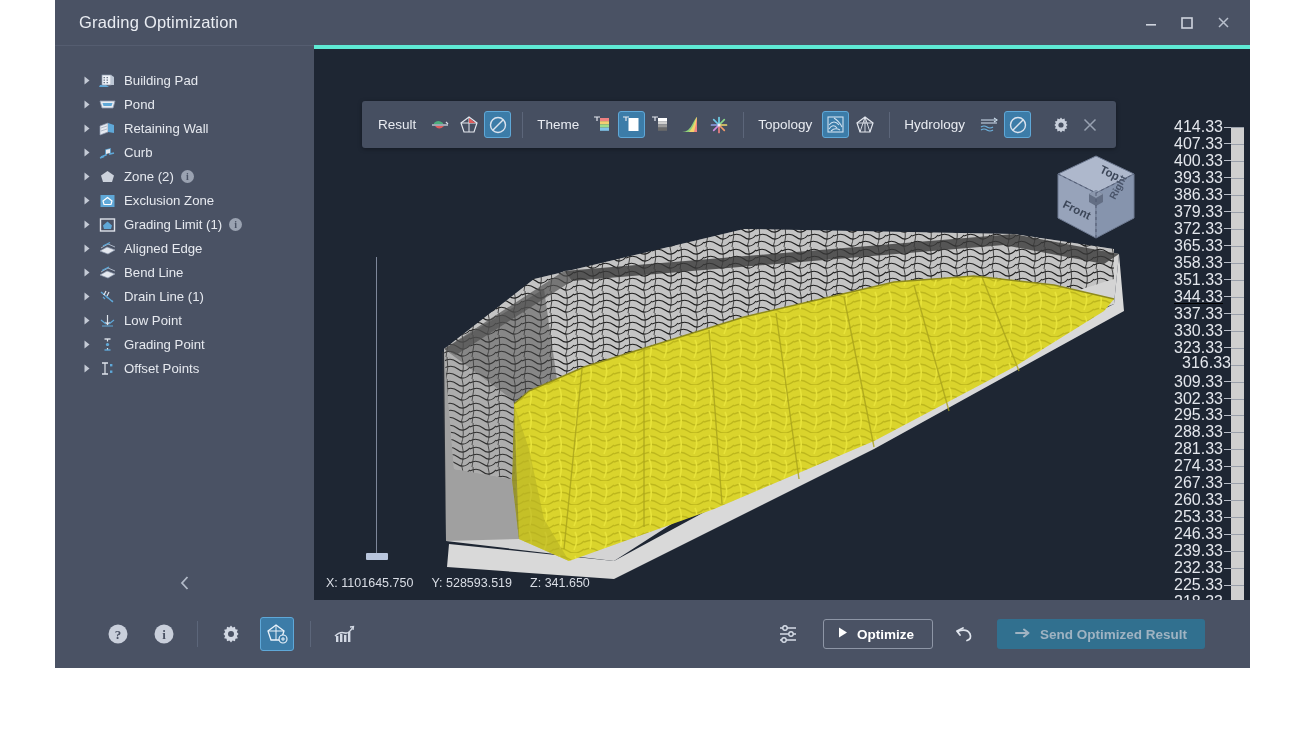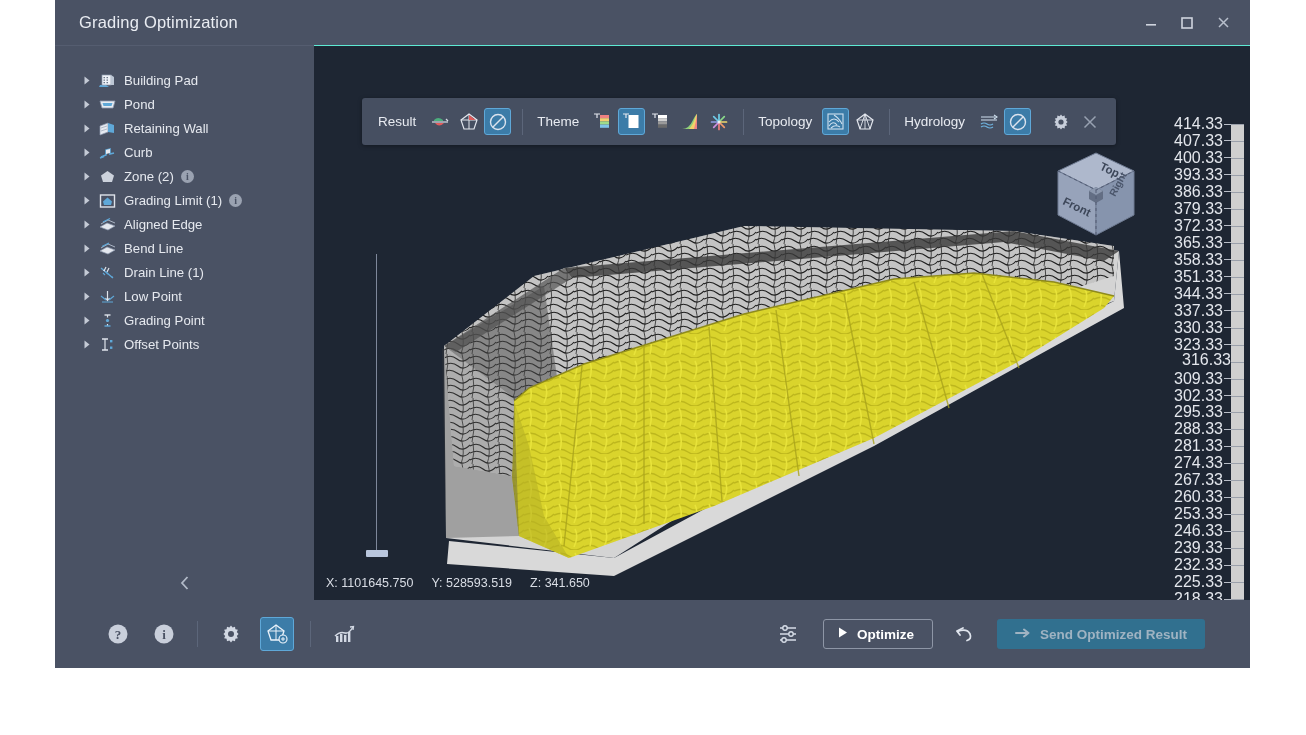--- a/index.html
+++ b/index.html
@@ -61,21 +61,21 @@
     display: flex; align-items: center; justify-content: center;
     font-family: "Liberation Serif", serif;
   }
   #sidebar-collapse {
     position: absolute; left: 0; bottom: 0; width: 259px; height: 34px;
     display: flex; align-items: center; justify-content: center;
   }
   
   #viewport {
     flex: 1 1 auto; position: relative; background: #1e2633; overflow: hidden;
-    border-top: 1px solid #5eead4;
+    border-top: 4px solid #5eead4;
   }
   
   #view-toolbar {
     position: absolute; left: 48px; top: 52px;
     height: 47px; background: #464f61;
     border-radius: 3px;
     display: flex; align-items: center;
     padding: 0 12px; gap: 0px;
     box-shadow: 0 1px 4px rgba(0,0,0,.35);
   }
@@ -239,20 +239,34 @@
           </span>
         <span class="tree-icon">
           <svg width="19" height="17" viewBox="0 0 19 17">
               <path d="M9.5 3 L16 7.5 L14 14 L5 14 L3 7.5 Z" fill="#ccd2dc"></path>
             </svg>
         </span>
         <span class="tree-label">Zone (2)</span>
         <span class="info-badge">i</span>
       </div>
 
+      <div class="tree-item">
+        <span class="caret">
+            <svg width="8" height="9" viewBox="0 0 8 9">
+              <path d="M1.5 0.5 L6.5 4.5 L1.5 8.5 Z" fill="#c4cad5"></path>
+            </svg>
+          </span>
+        <span class="tree-icon">
+          <svg width="19" height="17" viewBox="0 0 19 17">
+              <rect x="2.5" y="3" width="14" height="12" fill="#5fa8d8"></rect>
+              <path d="M9.5 5.5 L14 9 L13 12.5 L6 12.5 L5 9 Z" fill="none" stroke="#ffffff" stroke-width="1.2"></path>
+            </svg>
+        </span>
+        <span class="tree-label">Exclusion Zone</span>
+      </div>
 
       <div class="tree-item">
         <span class="caret">
             <svg width="8" height="9" viewBox="0 0 8 9">
               <path d="M1.5 0.5 L6.5 4.5 L1.5 8.5 Z" fill="#c4cad5"></path>
             </svg>
           </span>
         <span class="tree-icon">
           <svg width="19" height="17" viewBox="0 0 19 17">
               <rect x="2.5" y="3" width="14" height="12" fill="none" stroke="#dfe3ea" stroke-width="1.4"></rect>
@@ -622,21 +636,21 @@
               <span class="legend-dash"></span>
             </div>
             <div class="legend-row" style="top: 134.758px;">
               <span class="legend-val">358.33</span>
               <span class="legend-dash"></span>
             </div>
             <div class="legend-row" style="top: 151.727px;">
               <span class="legend-val">351.33</span>
               <span class="legend-dash"></span>
             </div>
-            <div class="legend-row" style="top: 168.697px;">
+            <div class="legend-row" style="top: 168.697px; text-decoration: underline;">
               <span class="legend-val">344.33</span>
               <span class="legend-dash"></span>
             </div>
             <div class="legend-row" style="top: 185.667px;">
               <span class="legend-val">337.33</span>
               <span class="legend-dash"></span>
             </div>
             <div class="legend-row" style="top: 202.636px;">
               <span class="legend-val">330.33</span>
               <span class="legend-dash"></span>

